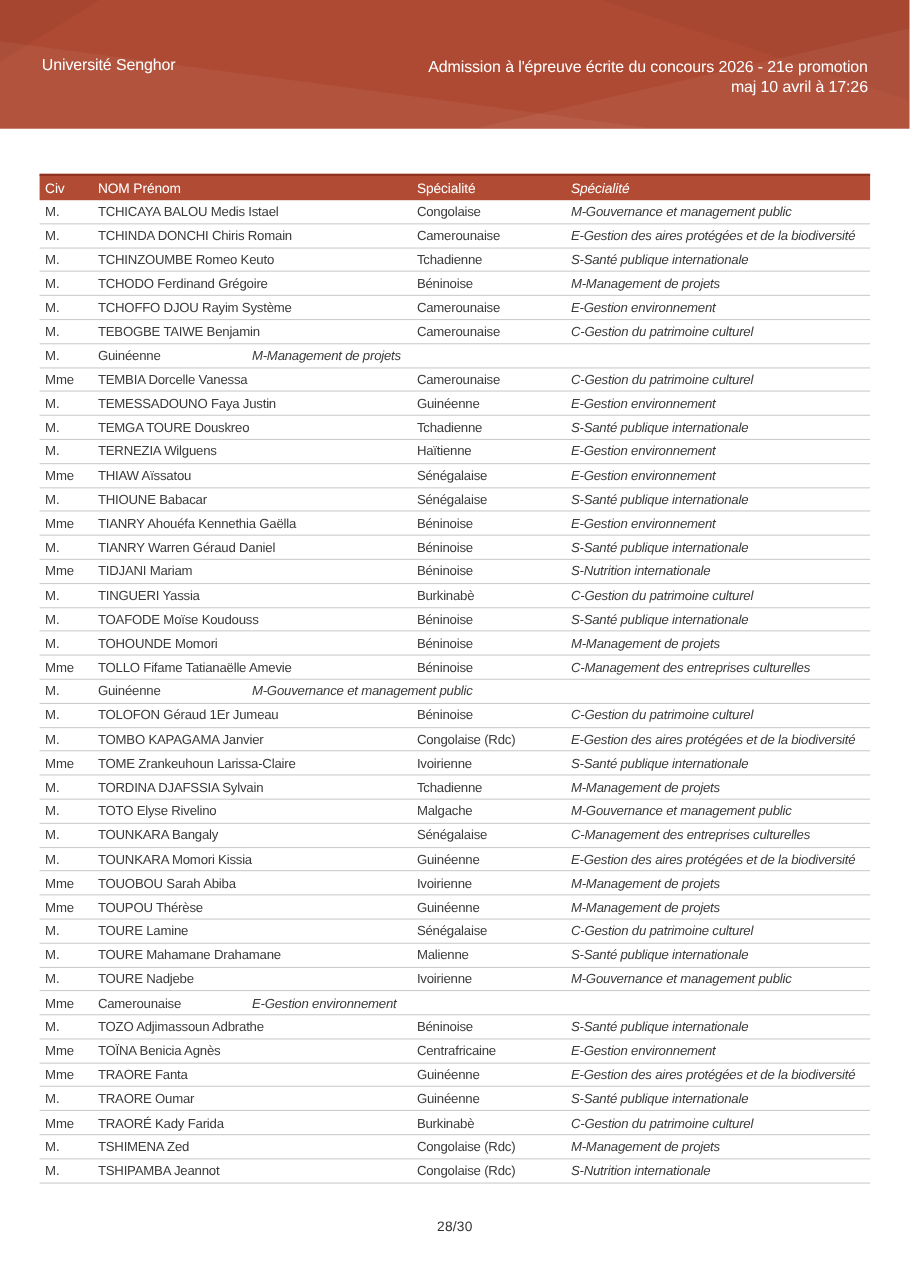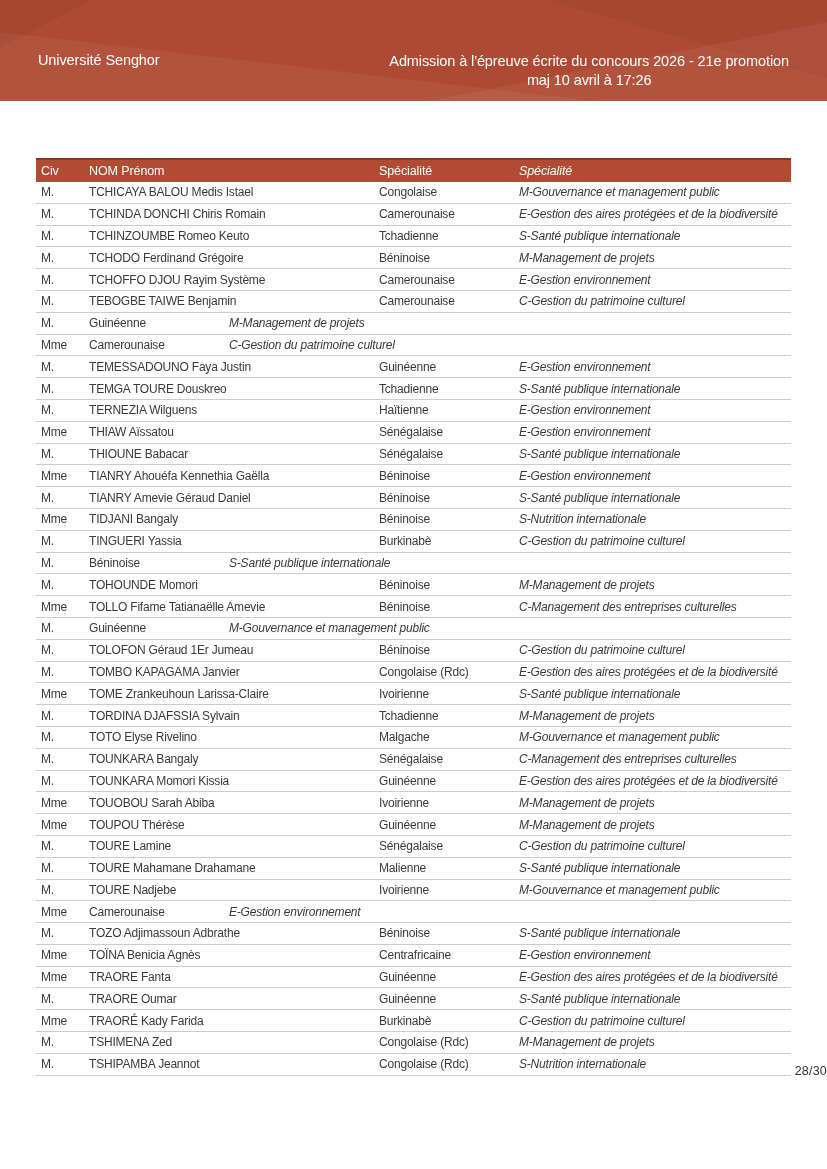--- a/index.html
+++ b/index.html
@@ -7,38 +7,38 @@
     width: 827px; height: 1169px;
     background: #ffffff;
     font-family: "Liberation Sans", sans-serif;
     position: relative;
     overflow: hidden;
   }
 
   
   .page-header {
     position: absolute; top: 0; left: 0;
-    width: 827px; height: 101px;
+    width: 827px; height: 117px;
     background: #ae4a33;
     overflow: hidden;
     color: #ffffff;
   }
   .hdr-acc { position: absolute; inset: 0; }
   .hdr-acc.a1 { background: rgba(255,255,255,0.05); clip-path: polygon(0 32%, 72% 100%, 0 100%); }
   .hdr-acc.a2 { background: rgba(255,255,255,0.055); clip-path: polygon(100% 22%, 100% 100%, 52% 100%); }
   .hdr-acc.a3 { background: rgba(0,0,0,0.045); clip-path: polygon(0 0, 11% 0, 0 48%); }
   .hdr-acc.a4 { background: rgba(0,0,0,0.03); clip-path: polygon(28% 0, 66% 0, 100% 78%, 100% 0); }
 
   .header-org {
     position: absolute; left: 38px; top: 52px;
     font-size: 14.5px; letter-spacing: -0.1px;
   }
   .header-right {
     position: absolute; right: 38px; top: 52px;
-    text-align: center; font-size: 14.5px; line-height: 19px;
+    text-align: right; font-size: 14.5px; line-height: 19px;
     letter-spacing: -0.1px;
   }
 
   
   .admissions-table {
     position: absolute; left: 36px; top: 158px;
     width: 755px;
   }
   .thead {
     display: flex; align-items: center;
@@ -58,22 +58,22 @@
     letter-spacing: -0.2px;
     white-space: nowrap;
   }
   .c0 { width: 48px; padding-left: 5px; flex: none; overflow: visible; }
   .c1 { width: 290px; flex: none; overflow: visible; }
   .c2 { width: 140px; flex: none; overflow: visible; }
   .c3 { width: 272px; flex: none; overflow: visible; font-style: italic; }
 
   
   .page-footer {
-    position: absolute; top: 1064px; left: 0;
-    width: 827px; text-align: right;
+    position: absolute; top: 1108px; left: 0;
+    width: 827px; text-align: center;
     font-size: 12.5px; color: #333333;
     letter-spacing: 0.2px;
   }
 </style>
 </head>
 <body>
 
 <div class="page-header">
   <div class="hdr-acc a1"></div>
   <div class="hdr-acc a2"></div>
@@ -130,20 +130,21 @@
         <div class="c2">Camerounaise</div>
         <div class="c3">C-Gestion du patrimoine culturel</div>
       </div>
       <div class="trow">
         <div class="c0">M.</div>
         <div class="c2">Guinéenne</div>
         <div class="c3">M-Management de projets</div>
       </div>
       <div class="trow">
         <div class="c0">Mme</div>
+        <div class="c1">TEMBIA Dorcelle Vanessa</div>
         <div class="c2">Camerounaise</div>
         <div class="c3">C-Gestion du patrimoine culturel</div>
       </div>
       <div class="trow">
         <div class="c0">M.</div>
         <div class="c1">TEMESSADOUNO Faya Justin</div>
         <div class="c2">Guinéenne</div>
         <div class="c3">E-Gestion environnement</div>
       </div>
       <div class="trow">
@@ -171,38 +172,39 @@
         <div class="c3">S-Santé publique internationale</div>
       </div>
       <div class="trow">
         <div class="c0">Mme</div>
         <div class="c1">TIANRY Ahouéfa Kennethia Gaëlla</div>
         <div class="c2">Béninoise</div>
         <div class="c3">E-Gestion environnement</div>
       </div>
       <div class="trow">
         <div class="c0">M.</div>
-        <div class="c1">TIANRY Amevie Géraud Daniel</div>
-        <div class="c2">Béninoise</div>
-        <div class="c3">S-Santé publique internationale</div>
-      </div>
-      <div class="trow">
-        <div class="c0">Mme</div>
-        <div class="c1">TIDJANI Bangaly</div>
+        <div class="c1">TIANRY Warren Géraud Daniel</div>
+        <div class="c2">Béninoise</div>
+        <div class="c3">S-Santé publique internationale</div>
+      </div>
+      <div class="trow">
+        <div class="c0">Mme</div>
+        <div class="c1">TIDJANI Mariam</div>
         <div class="c2">Béninoise</div>
         <div class="c3">S-Nutrition internationale</div>
       </div>
       <div class="trow">
         <div class="c0">M.</div>
         <div class="c1">TINGUERI Yassia</div>
         <div class="c2">Burkinabè</div>
         <div class="c3">C-Gestion du patrimoine culturel</div>
       </div>
       <div class="trow">
         <div class="c0">M.</div>
+        <div class="c1">TOAFODE Moïse Koudouss</div>
         <div class="c2">Béninoise</div>
         <div class="c3">S-Santé publique internationale</div>
       </div>
       <div class="trow">
         <div class="c0">M.</div>
         <div class="c1">TOHOUNDE Momori</div>
         <div class="c2">Béninoise</div>
         <div class="c3">M-Management de projets</div>
       </div>
       <div class="trow">

